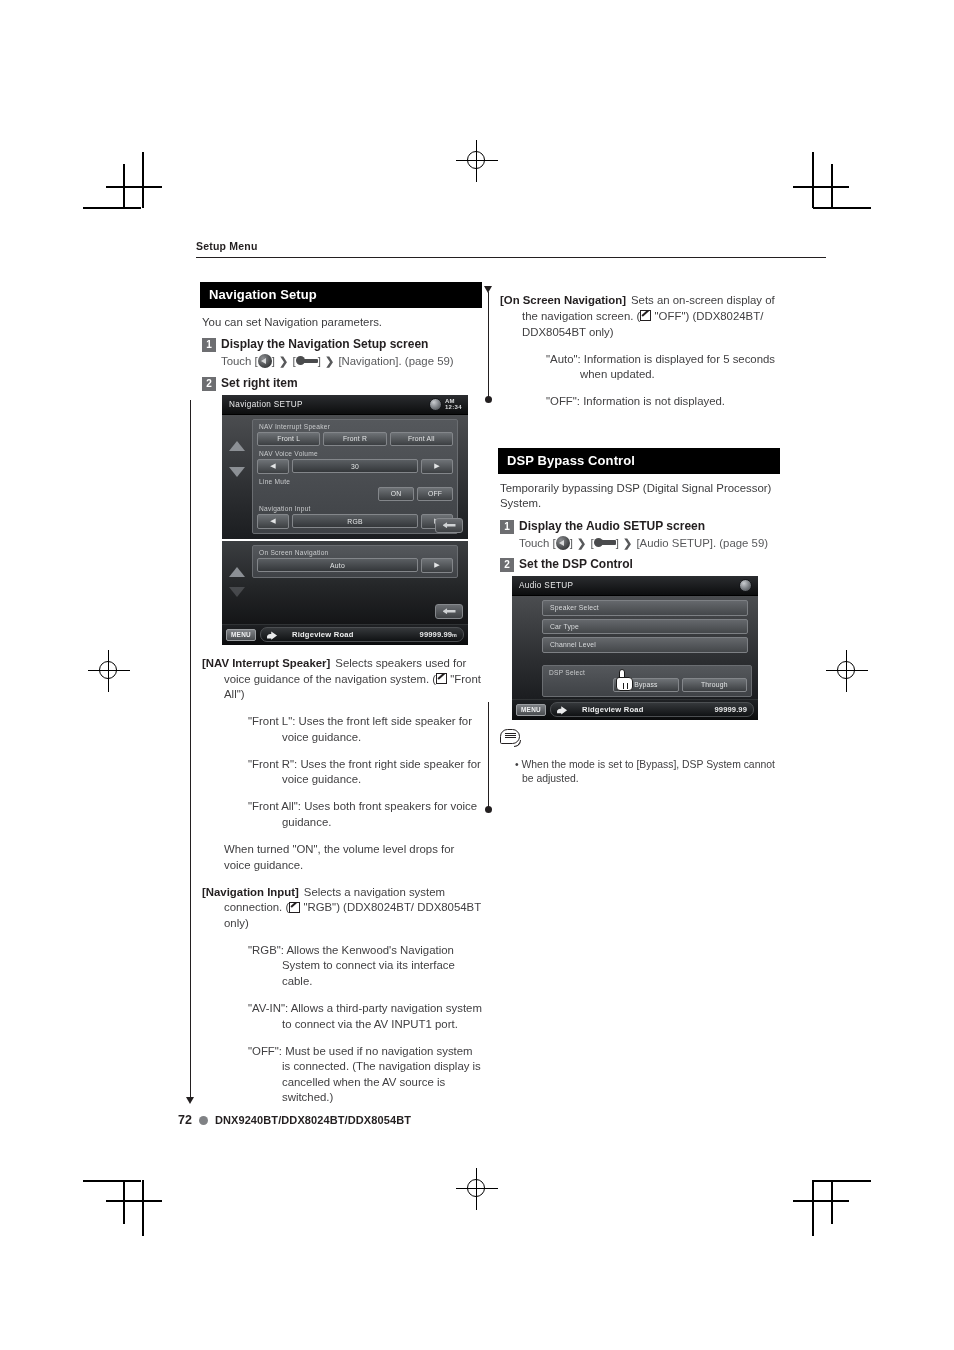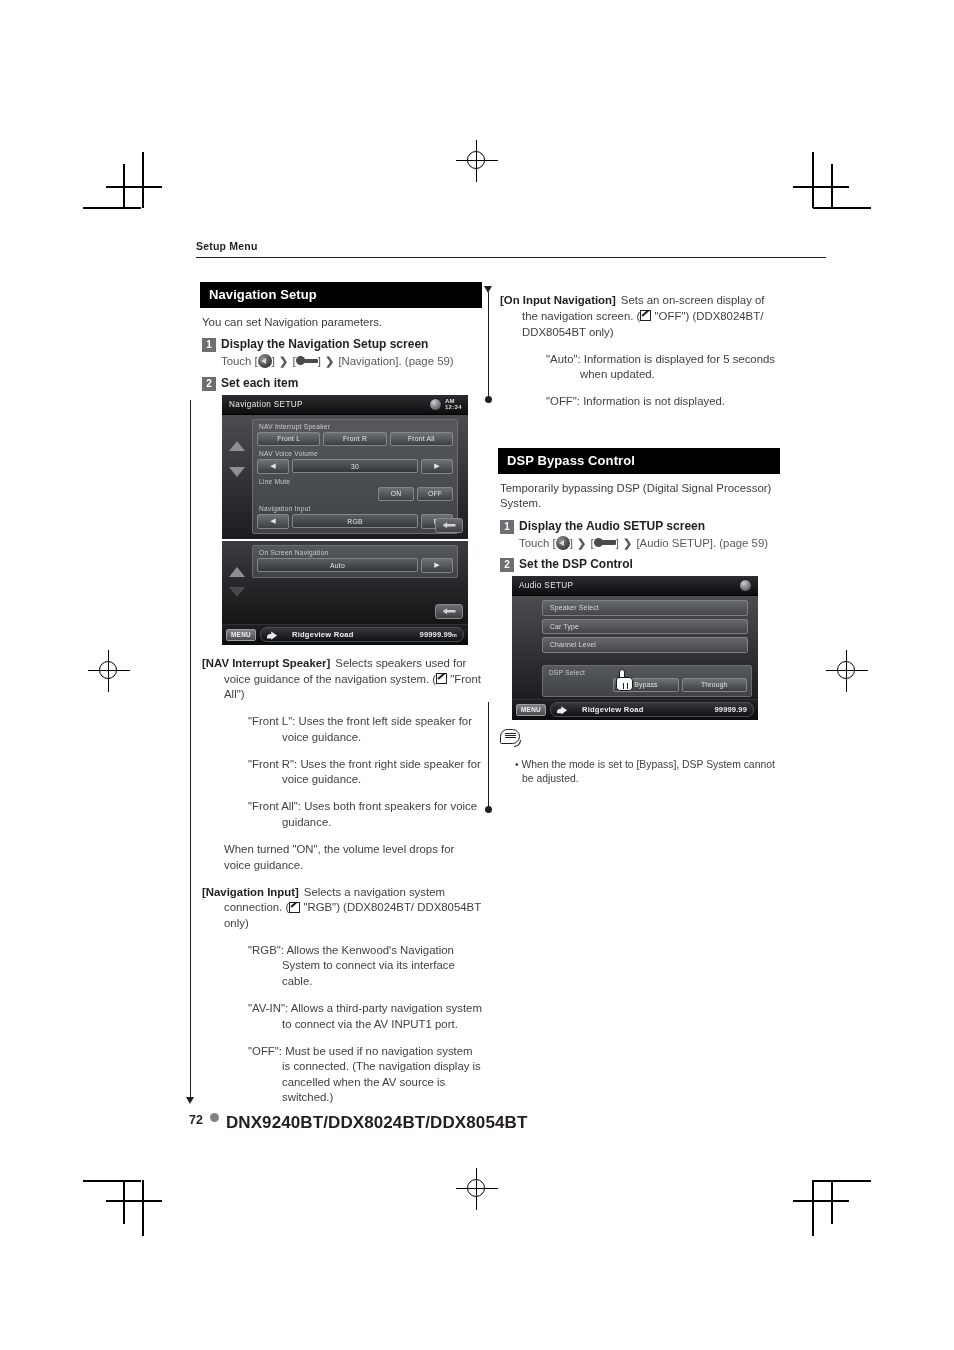--- a/index.html
+++ b/index.html
@@ -484,35 +484,35 @@
   }
   .hand .k1 { left: 7px; }
   .hand .k2 { left: 11px; }
 
   
   .footer {
     position: absolute;
     left: 178px;
     top: 1113px;
     display: flex;
+    align-items: center;
     gap: 7px;
-    margin-left: 11px;
   }
   .pagenum {
     font-size: 12.5px;
     font-weight: bold;
     color: #231f20;
   }
   .bullet {
     width: 9px; height: 9px;
     border-radius: 50%;
     background: #808285;
   }
   .models {
-    font-size: 17px;
+    font-size: 11px;
     font-weight: bold;
     color: #231f20;
     letter-spacing: .1px;
   }
 </style>
 </head>
 <body>
 
 <div class="cropmark" style="left:142px;top:152px;width:1.5px;height:56px;"></div>
 <div class="cropmark" style="left:106px;top:186px;width:56px;height:1.5px;"></div>
@@ -580,21 +580,21 @@
       <div class="step-sub">
         Touch [<span class="ico-disc"></span>]
         <span class="gt">❯</span>
         [<span class="ico-tool"></span>]
         <span class="gt">❯</span>
         <span>[Navigation]. (page 59)</span>
       </div>
 
       <div class="step">
         <div class="step-num">2</div>
-        <div class="step-title">Set each item</div>
+        <div class="step-title">Set right item</div>
       </div>
 
       <div class="device">
 
         <div class="dev-panel">
           <div class="dev-title">
             <span>Navigation SETUP</span>
             <span class="right">
               <span class="globe"></span>
               <span class="clock">
@@ -693,21 +693,21 @@
 
     <div class="flow-arrow" style="left:-14px;top:4px;"></div>
     <div class="flowline" style="left:-10px;top:10px;height:106px;"></div>
     <div class="flow-dot" style="left:-13px;top:114px;"></div>
 
     <div class="flowline" style="left:-10px;top:420px;height:106px;"></div>
     <div class="flow-dot" style="left:-13px;top:524px;"></div>
 
     <div class="defs" style="margin-top:0;">
       <p class="def">
-        <b>[On Input Navigation]</b><span class="spc"></span><span>Sets an on-screen display of the navigation screen. (</span><span class="pen"></span> <span>"OFF") (DDX8024BT/ DDX8054BT only)</span>
+        <b>[On Screen Navigation]</b><span class="spc"></span><span>Sets an on-screen display of the navigation screen. (</span><span class="pen"></span> <span>"OFF") (DDX8024BT/ DDX8054BT only)</span>
       </p>
       <p class="sub">"Auto": Information is displayed for 5 seconds when updated.</p>
       <p class="sub">"OFF": Information is not displayed.</p>
     </div>
 
     <div style="height:27px;"></div>
 
     <div class="sec-bar">DSP Bypass Control</div>
 
     <div class="sec-body">

